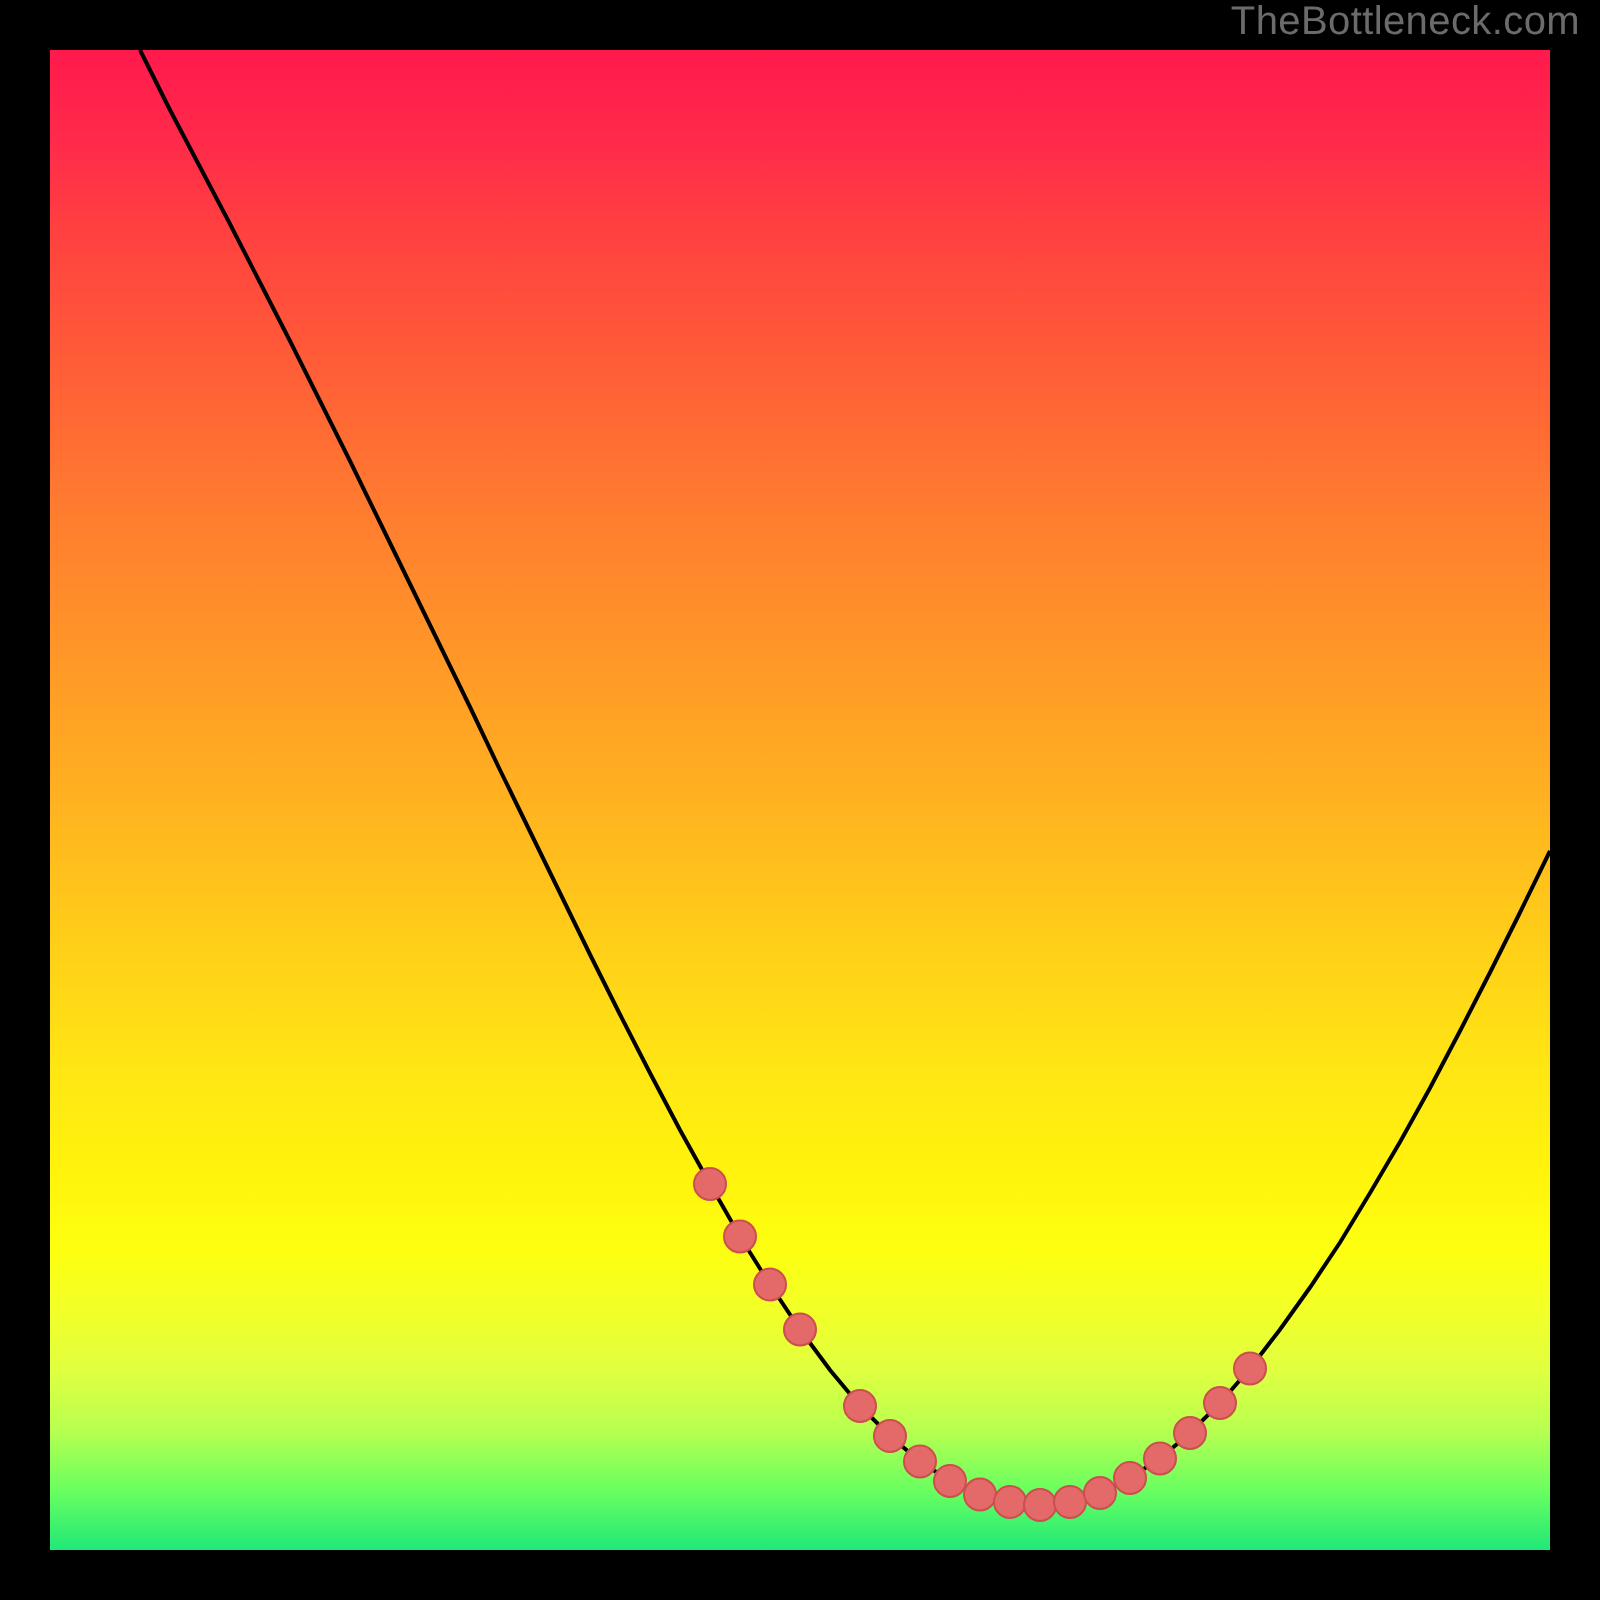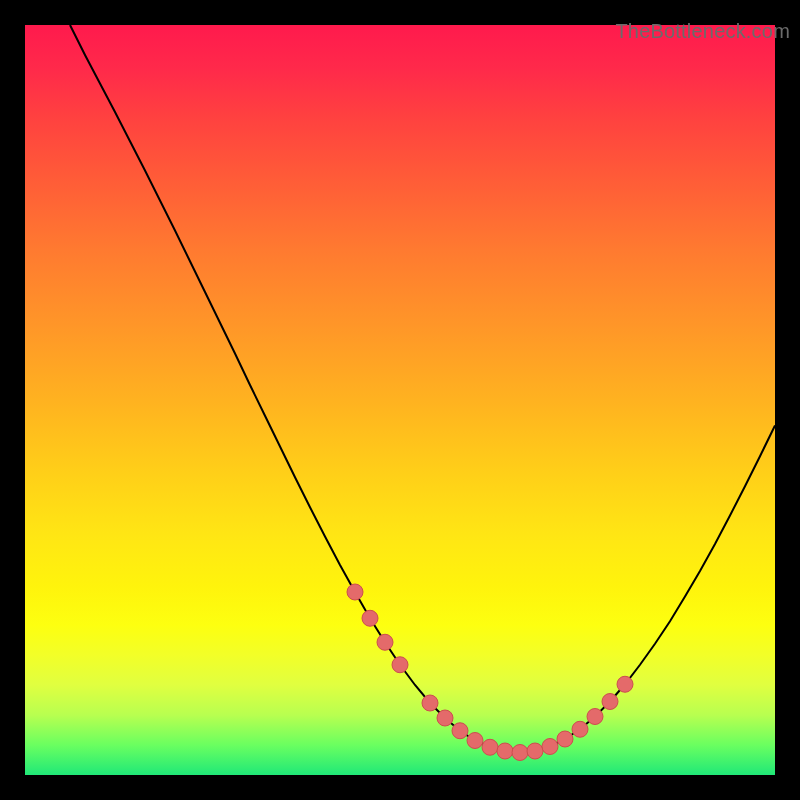--- a/index.html
+++ b/index.html
@@ -38,21 +38,21 @@
       #fdff10 80%,
       #f2ff28 84%,
       #e0ff40 88%,
       #b8ff50 92%,
       #6aff60 96%,
       #20e878 100%
     );
   }
   .watermark {
     position: absolute;
-    top: 20px;
+    top: 0;
     right: 10px;
     font-family: Arial, Helvetica, sans-serif;
     font-size: 20px;
     color: #6b6b6b;
     letter-spacing: 0.2px;
   }
   svg.curve {
     position: absolute;
     left: 0;
     top: 0;

